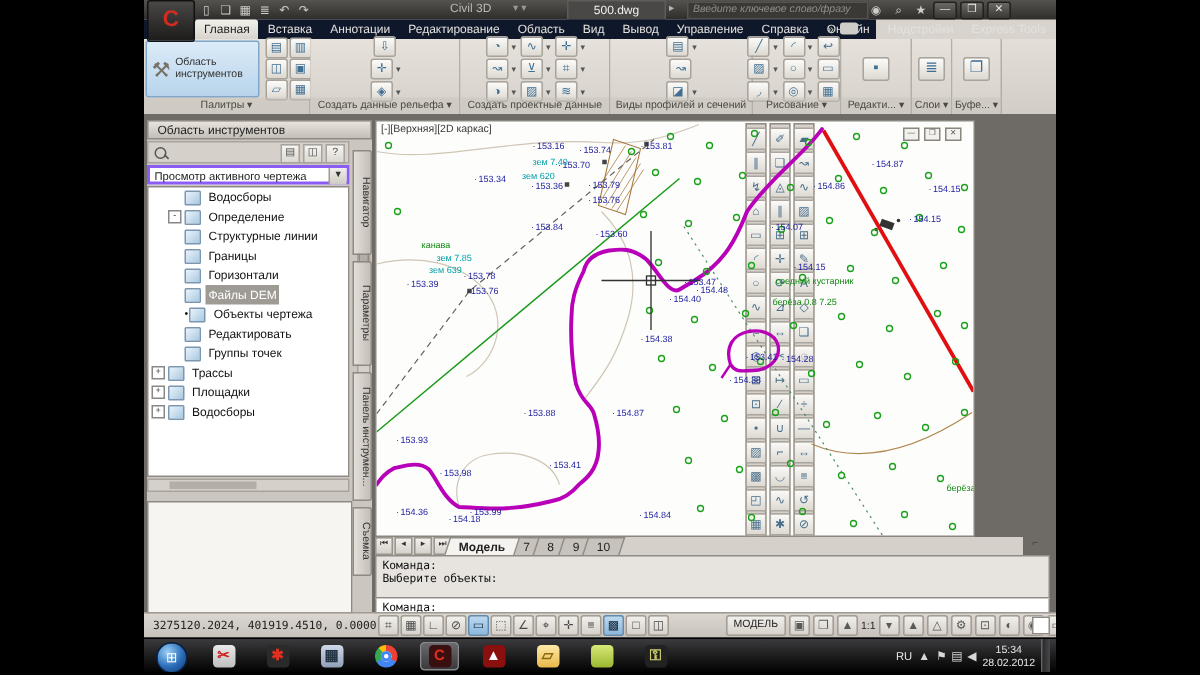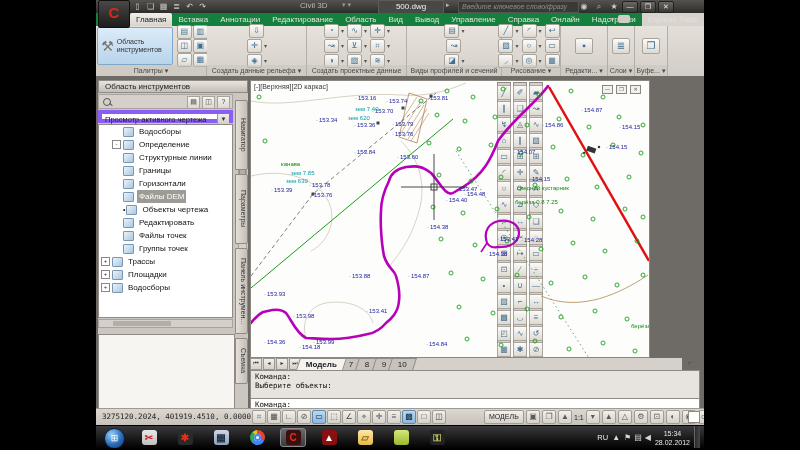--- a/index.html
+++ b/index.html
@@ -22,21 +22,21 @@
   #doc-next{position:absolute;left:350px;top:1px;color:#b9b7b2;font-size:7px;}
   #searchbox{position:absolute;left:362px;top:1px;width:116px;height:10px;background:#3a3936;
              border:1px solid #565450;color:#8f8d88;font-style:italic;font-size:7px;line-height:10px;padding-left:3px;overflow:hidden;white-space:nowrap;}
   #search-icons{position:absolute;left:482px;top:1px;display:flex;gap:3px;}
   #search-icons .s-i{width:12px;height:11px;font-size:8px;line-height:11px;text-align:center;color:#cfcdc8;}
   #win-buttons{position:absolute;right:30px;top:1px;display:flex;gap:2px;}
   #win-buttons .w-b{width:14px;height:10px;background:linear-gradient(#6a6864,#3a3835);border:1px solid #23221f;
                     color:#e8e6e2;font-size:7px;line-height:9px;text-align:center;border-radius:2px;}
 
   
-  #tabrow{position:absolute;left:0;top:13px;width:546px;height:13px;background:#15803d;}
+  #tabrow{position:absolute;left:0;top:13px;width:488px;height:13px;background:#0f172a;}
   #tabs{position:absolute;left:34px;top:0;height:13px;display:flex;}
   .rtab{padding:0 6px;font-size:8px;line-height:13px;color:#e3e1dd;white-space:nowrap;}
   .rtab.active{background:linear-gradient(#f2f0ec,#d8d4cd);color:#222;border-radius:2px 2px 0 0;}
   #tab-overflow{position:absolute;right:28px;top:0;color:#cfcdc8;font-size:8px;line-height:13px;}
   #tab-cam{position:absolute;right:12px;top:2px;width:12px;height:8px;background:#cfcdc8;border-radius:2px;}
 
   
   #ribbon{position:absolute;left:0;top:26px;width:608px;height:50px;
           background:linear-gradient(#e3dfd8,#d2cec7);display:flex;}
   .rpanel{position:relative;height:50px;border-right:1px solid #b3afa6;background:linear-gradient(#e6e2db,#d5d1ca);}
@@ -64,21 +64,21 @@
   
   #toolspace{position:absolute;left:2px;top:4px;width:150px;height:328px;background:#cbc7c0;}
   #ts-header{position:absolute;left:0;top:0;width:150px;height:13px;background:linear-gradient(#e8e4dd,#c3bfb8);
              border:1px solid #8f8b84;font-size:8px;color:#222;line-height:12px;padding-left:6px;box-sizing:border-box;}
   #ts-toolbar{position:absolute;left:0;top:14px;width:135px;height:15px;background:#d5d1ca;border:1px solid #a8a49d;box-sizing:border-box;}
   .mag{position:absolute;left:4px;top:3px;width:6px;height:6px;border:1px solid #555;border-radius:50%;}
   .mag:after{content:"";position:absolute;left:5px;top:5px;width:4px;height:1px;background:#555;transform:rotate(45deg);}
   #ts-toolbar .tb-right{position:absolute;right:2px;top:1px;display:flex;gap:2px;}
   #ts-toolbar .tb-right span{width:11px;height:11px;border:1px solid #a8a49d;background:linear-gradient(#f6f5f2,#dcd8d1);
                              font-size:7px;line-height:10px;text-align:center;color:#444;}
-  #ts-select{position:absolute;left:0;top:30px;width:135px;height:13px;background:#fff;border:4px solid #8b5cf6;
+  #ts-select{position:absolute;left:0;top:30px;width:135px;height:13px;background:#fff;border:2px solid #8b5cf6;
              font-size:7.5px;color:#222;line-height:11px;padding-left:3px;box-sizing:border-box;}
   #ts-select .dd{position:absolute;right:0;top:0;width:11px;height:11px;background:linear-gradient(#f0eeea,#cfcbc4);
                  border-left:1px solid #9f9b94;font-size:6px;text-align:center;line-height:10px;color:#333;}
   #ts-tree{position:absolute;left:0;top:44px;width:135px;height:194px;background:#fff;border:1px solid #8f8b84;
            box-sizing:border-box;overflow:hidden;font-size:8px;color:#111;}
   .titem{position:relative;height:13px;line-height:13px;white-space:nowrap;display:flex;align-items:center;}
   .titem .lbl{padding:0 2px;}
   .titem.selected .lbl{background:#9e9b94;color:#fff;}
   .ticon{display:inline-block;width:9px;height:8px;margin-right:3px;border:1px solid #7a96b0;border-radius:1px;
          background:linear-gradient(135deg,#eaf3fb,#a9c8e0);}
@@ -430,24 +430,20 @@
               <span class="lbl">Файлы DEM</span>
             </div>
             <div class="titem" style="padding-left: 24px;">
               <span style="font-size: 7px; margin-right: 1px;">•</span>
               <span class="ticon"></span>
               <span class="lbl">Объекты чертежа</span>
             </div>
             <div class="titem" style="padding-left: 24px;">
               <span class="ticon"></span>
               <span class="lbl">Редактировать</span>
-            </div>
-            <div class="titem" style="padding-left: 24px;">
-              <span class="ticon"></span>
-              <span class="lbl">Файлы точек</span>
             </div>
             <div class="titem" style="padding-left: 24px;">
               <span class="ticon"></span>
               <span class="lbl">Группы точек</span>
             </div>
             <div class="titem" style="padding-left: 2px;">
               <span class="texp">+</span>
               <span class="ticon"></span>
               <span class="lbl">Трассы</span>
             </div>

